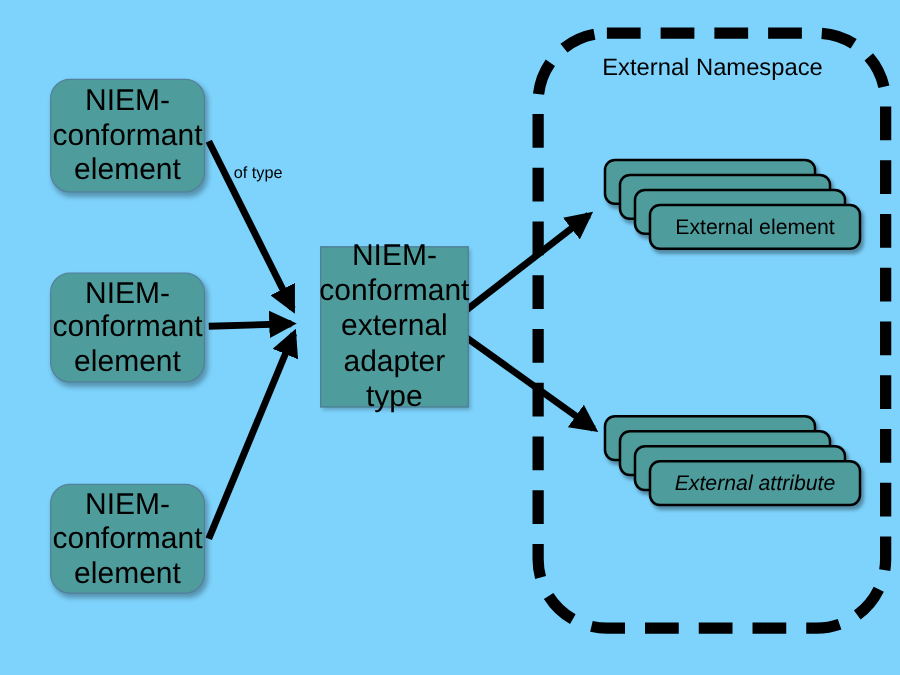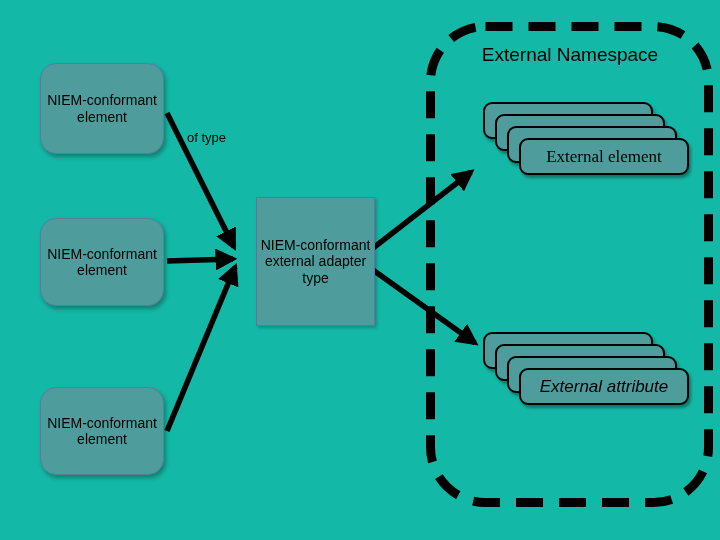--- a/index.html
+++ b/index.html
@@ -6,39 +6,39 @@
     margin: 0;
     padding: 0;
     background: #ffffff;
     font-family: "Liberation Sans", sans-serif;
     color: #000000;
   }
   .stage {
     position: relative;
     width: 720px;
     height: 540px;
-    background: #14b8a6;
+    background: #7dd3fc;
     overflow: hidden;
   }
   svg.overlay {
     position: absolute;
     left: 0; top: 0;
     width: 720px; height: 540px;
   }
   .node {
     position: absolute;
     background: #4f9c9d;
     border: 1.5px solid #54809c;
     border-radius: 16px;
     box-shadow: 2px 3px 4px rgba(0,0,0,0.30);
     display: flex;
     align-items: center;
     justify-content: center;
     text-align: center;
-    font-size: 14px;
+    font-size: 24px;
     line-height: 1.15;
     box-sizing: border-box;
   }
   .node-1 { left: 40px;  top: 63px;  width: 124px; height: 91px; }
   .node-2 { left: 40px;  top: 218px; width: 124px; height: 88px; }
   .node-3 { left: 40px;  top: 387px; width: 124px; height: 88px; }
   .adapter {
     left: 256px; top: 197px; width: 119px; height: 129px;
     border-radius: 0;
     border: 1.5px solid #4e7f99;
@@ -53,21 +53,21 @@
   }
   .edge-label {
     position: absolute;
     left: 187px; top: 130px;
     font-size: 13px;
   }
   .stack {
     position: absolute;
     width: 207px; height: 74px;
   }
-  .stack-element   { left: 483px; top: 102px; font-family: Liberation Serif, serif; }
+  .stack-element   { left: 483px; top: 127px; }
   .stack-attribute { left: 483px; top: 332px; font-style: italic; }
   .layer {
     position: absolute;
     width: 170px; height: 37px;
     background: #4f9c9d;
     border: 2px solid #000000;
     border-radius: 9px;
     box-shadow: 2px 3px 3px rgba(0,0,0,0.35);
     box-sizing: border-box;
   }

